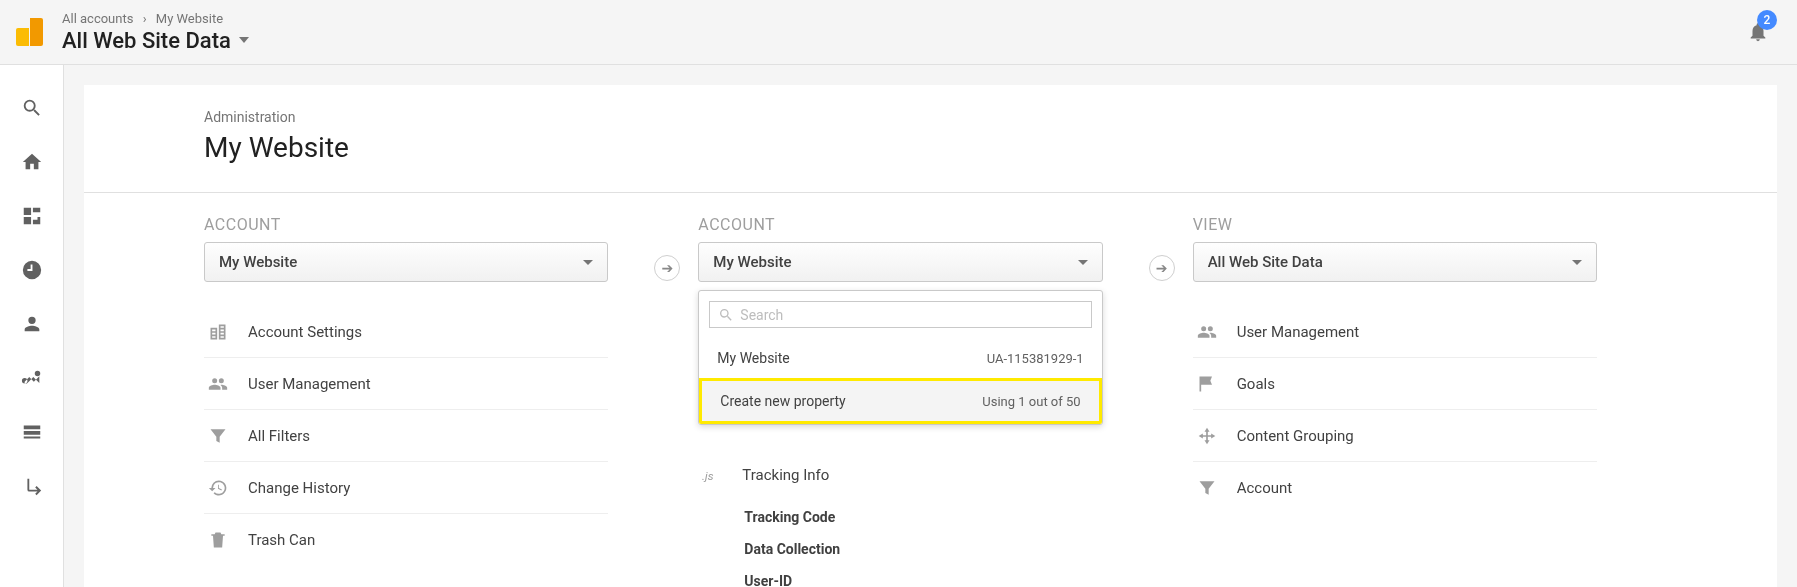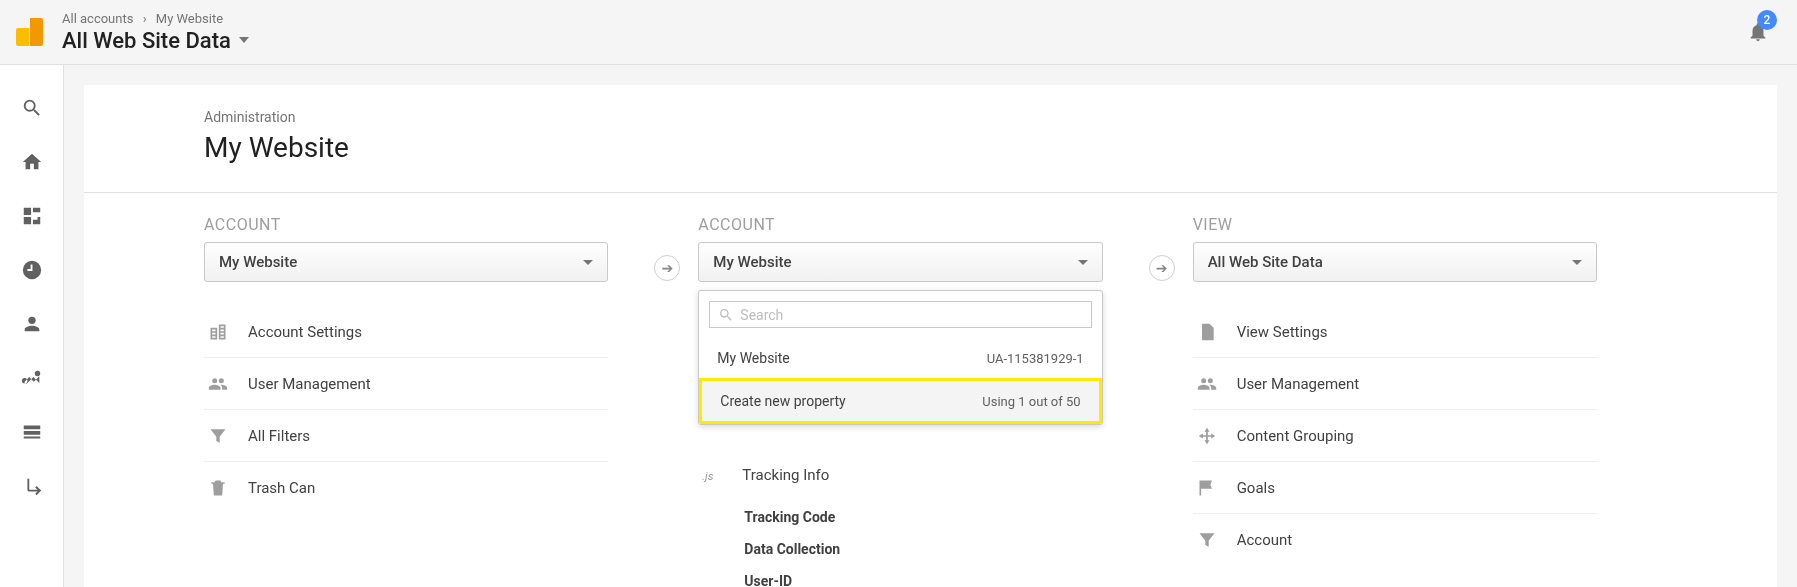--- a/index.html
+++ b/index.html
@@ -264,20 +264,28 @@
               <span class="icon">
                   <svg viewBox="0 0 24 24">
                     <path d="M3 4h18l-7 9v7l-4-2v-5z"></path>
                   </svg>
                 </span>
               <span>All Filters</span>
             </div>
             <div class="menu-item">
               <span class="icon">
                   <svg viewBox="0 0 24 24">
+                    <path d="M13 3a9 9 0 0 0-9 9H1l4 4 4-4H6a7 7 0 1 1 2.05 4.95l-1.41 1.41A9 9 0 1 0 13 3zm-1 5v5l4 2 .75-1.23L13 12V8z"></path>
+                  </svg>
+                </span>
+              <span>Change History</span>
+            </div>
+            <div class="menu-item">
+              <span class="icon">
+                  <svg viewBox="0 0 24 24">
                     <path d="M6 7h12l-1 14H7L6 7zm3-4h6l1 2h4v2H4V5h4z"></path>
                   </svg>
                 </span>
               <span>Trash Can</span>
             </div>
           </div>
         </div>
 
         <div class="col">
           <div class="arrow-between">➔</div>
@@ -327,48 +335,40 @@
           <div class="section-label">VIEW</div>
           <div class="selector">
             <span>All Web Site Data</span>
             <span class="tri"></span>
           </div>
 
           <div class="menu">
             <div class="menu-item">
               <span class="icon">
                   <svg viewBox="0 0 24 24">
-                    <path d="M6 2h9l5 5v15H6z"></path>
-                  </svg>
-                </span>
-              <span>View Settings</span>
-            </div>
-            <div class="menu-item">
-              <span class="icon">
-                  <svg viewBox="0 0 24 24">
                     <path d="M16 11a3 3 0 1 0-3-3 3 3 0 0 0 3 3zm-8 0a3 3 0 1 0-3-3 3 3 0 0 0 3 3zm0 2c-2.33 0-7 1.17-7 3.5V19h14v-2.5C15 14.17 10.33 13 8 13zm8 0c-.29 0-.62.02-.97.05A4.49 4.49 0 0 1 17 16.5V19h6v-2.5c0-2.33-4.67-3.5-7-3.5z"></path>
                   </svg>
                 </span>
               <span>User Management</span>
             </div>
             <div class="menu-item">
               <span class="icon">
                   <svg viewBox="0 0 24 24">
+                    <path d="M5 3h13l-2 5 2 5H5v8H3V3z"></path>
+                  </svg>
+                </span>
+              <span>Goals</span>
+            </div>
+            <div class="menu-item">
+              <span class="icon">
+                  <svg viewBox="0 0 24 24">
                     <path d="M12 2l3 5h-2v4h4V9l5 3-5 3v-2h-4v4h2l-3 5-3-5h2v-4H7v2l-5-3 5-3v2h4V7h-2z"></path>
                   </svg>
                 </span>
               <span>Content Grouping</span>
-            </div>
-            <div class="menu-item">
-              <span class="icon">
-                  <svg viewBox="0 0 24 24">
-                    <path d="M5 3h13l-2 5 2 5H5v8H3V3z"></path>
-                  </svg>
-                </span>
-              <span>Goals</span>
             </div>
             <div class="menu-item">
               <span class="icon">
                   <svg viewBox="0 0 24 24">
                     <path d="M3 4h18l-7 9v7l-4-2v-5z"></path>
                   </svg>
                 </span>
               <span>Account</span>
             </div>
           </div>

